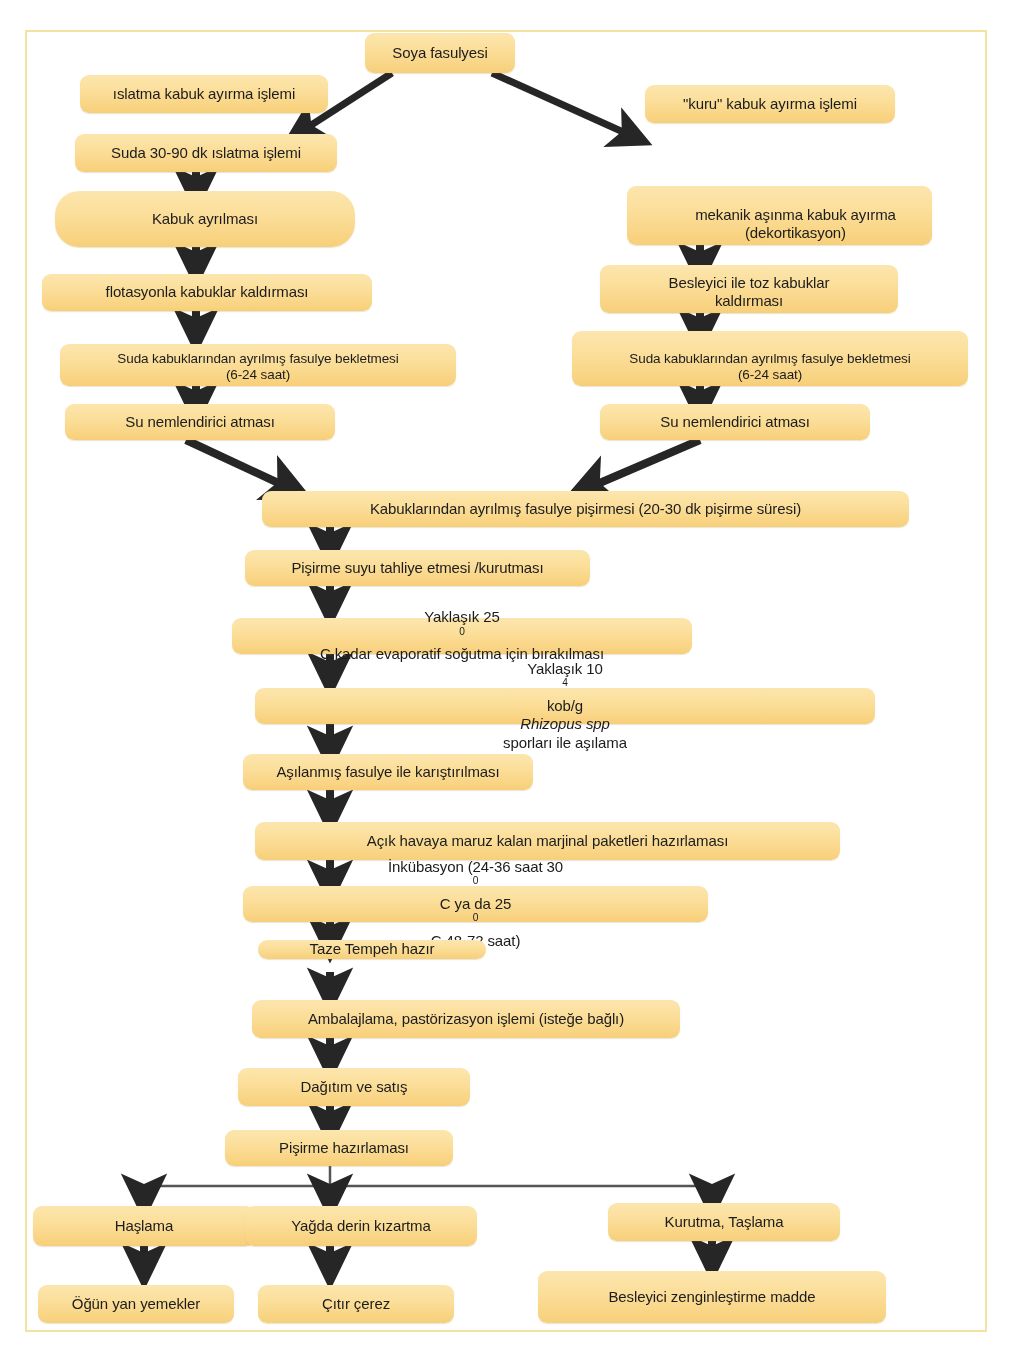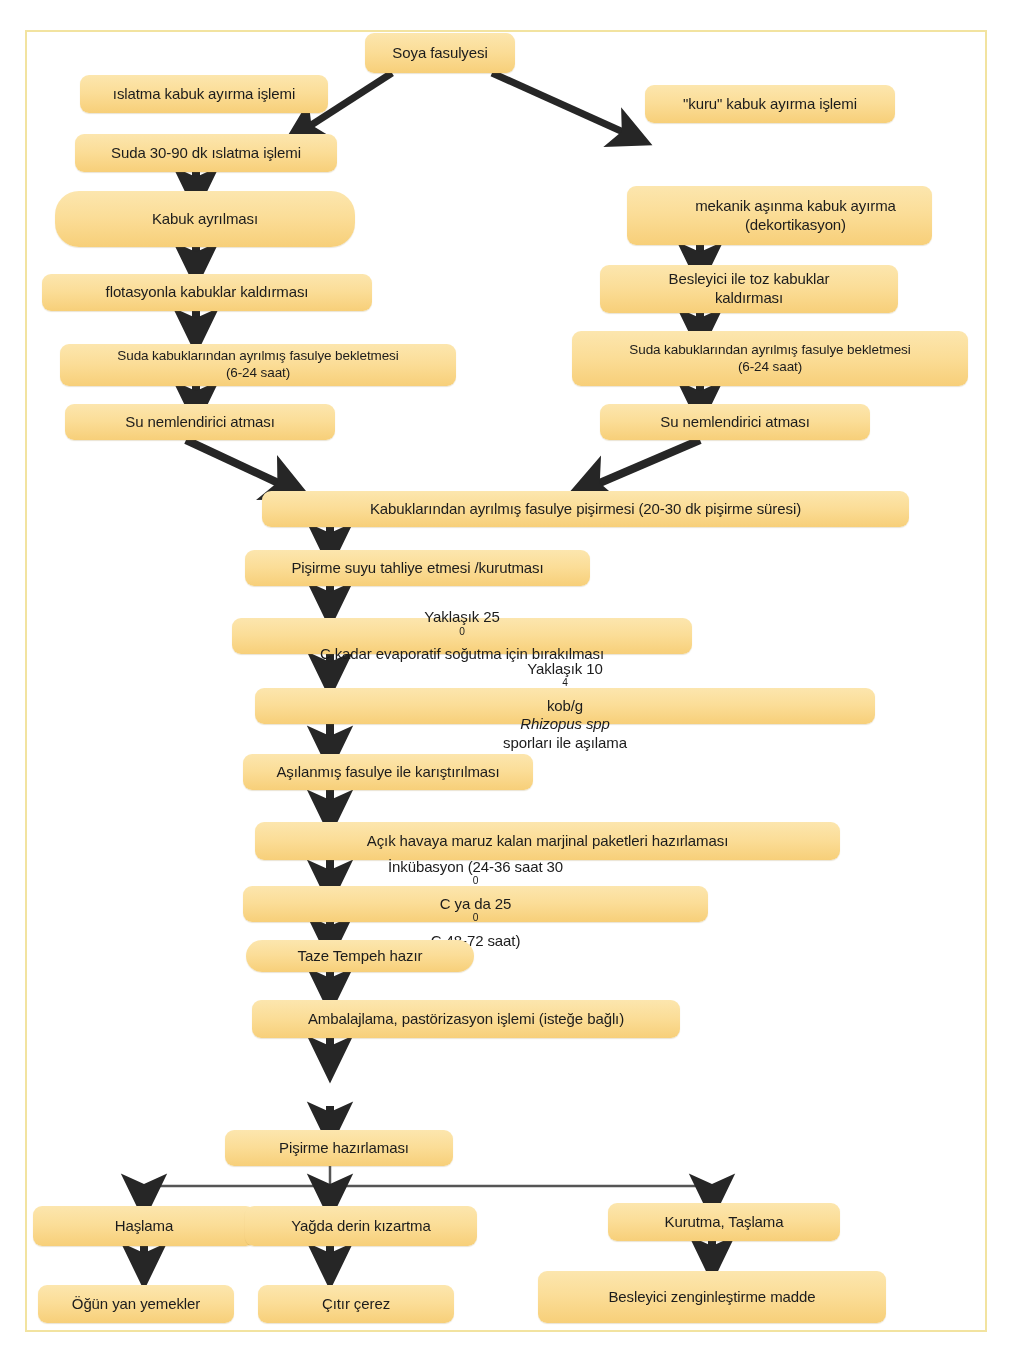--- a/index.html
+++ b/index.html
@@ -29,21 +29,21 @@
     position: absolute;
     left: 0; top: 0;
     width: 1024px;
     height: 1365px;
     pointer-events: none;
   }
   .node {
     position: absolute;
     display: flex;
     align-items: center;
-    justify-content: center;
+    justify-content: flex-end;
     text-align: center;
     border-radius: 9px;
     background: linear-gradient(180deg, #fce6ae 0%, #fbdd97 48%, #f7cf79 100%);
     color: #1c1c1c;
     line-height: 1.24;
     padding: 2px 8px;
     font-size: 15px;
     letter-spacing: -0.1px;
     box-shadow: 0 1px 1px rgba(150,120,40,0.20);
   }
@@ -180,28 +180,31 @@
   </div>
 
   <div class="node" style="left:255px; top:822px; width:585px; height:38px;">
     <span>Açık havaya maruz kalan marjinal paketleri hazırlaması</span>
   </div>
 
   <div class="node" style="left:243px; top:886px; width:465px; height:36px;">
     <span><span>İnkübasyon (24-36 saat 30</span><sup>0</sup><span>C ya da 25</span><sup>0</sup><span>C 48-72 saat)</span></span>
   </div>
 
-  <div class="node" style="left:246px; top:940px; width:228px; height:32px;border-radius:16px;">
+  <div class="node" style="left:258px; top:940px; width:228px; height:19px;border-radius:16px;">
     <span>Taze Tempeh hazır</span>
   </div>
 
   <div class="node" style="left:252px; top:1000px; width:428px; height:38px;">
     <span>Ambalajlama, pastörizasyon işlemi (isteğe bağlı)</span>
   </div>
 
+  <div class="node" style="left:238px; top:1068px; width:232px; height:38px;">
+    <span>Dağıtım ve satış</span>
+  </div>
 
   <div class="node" style="left:225px; top:1130px; width:228px; height:36px;padding-left:18px;">
     <span>Pişirme hazırlaması</span>
   </div>
 
   <div class="node" style="left:33px; top:1206px; width:222px; height:40px;">
     <span>Haşlama</span>
   </div>
 
   <div class="node" style="left:245px; top:1206px; width:232px; height:40px;">

